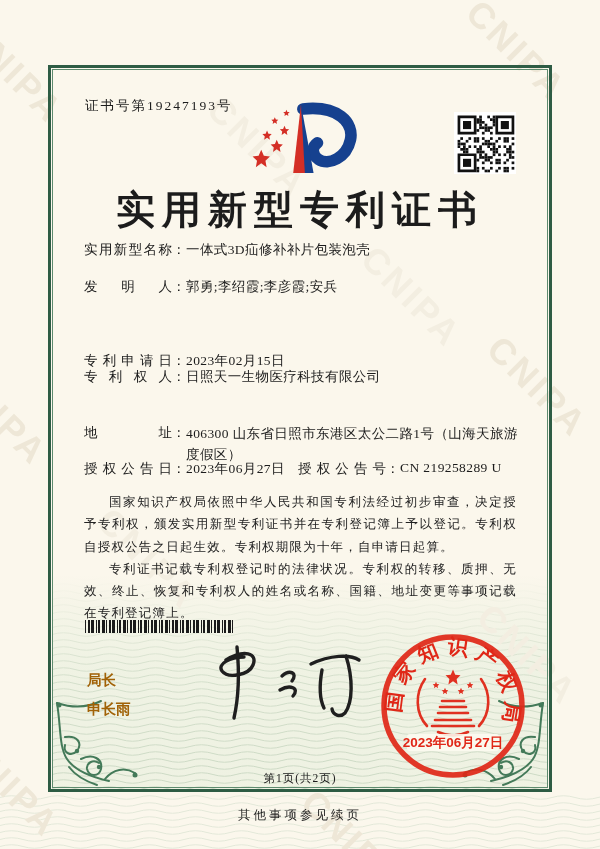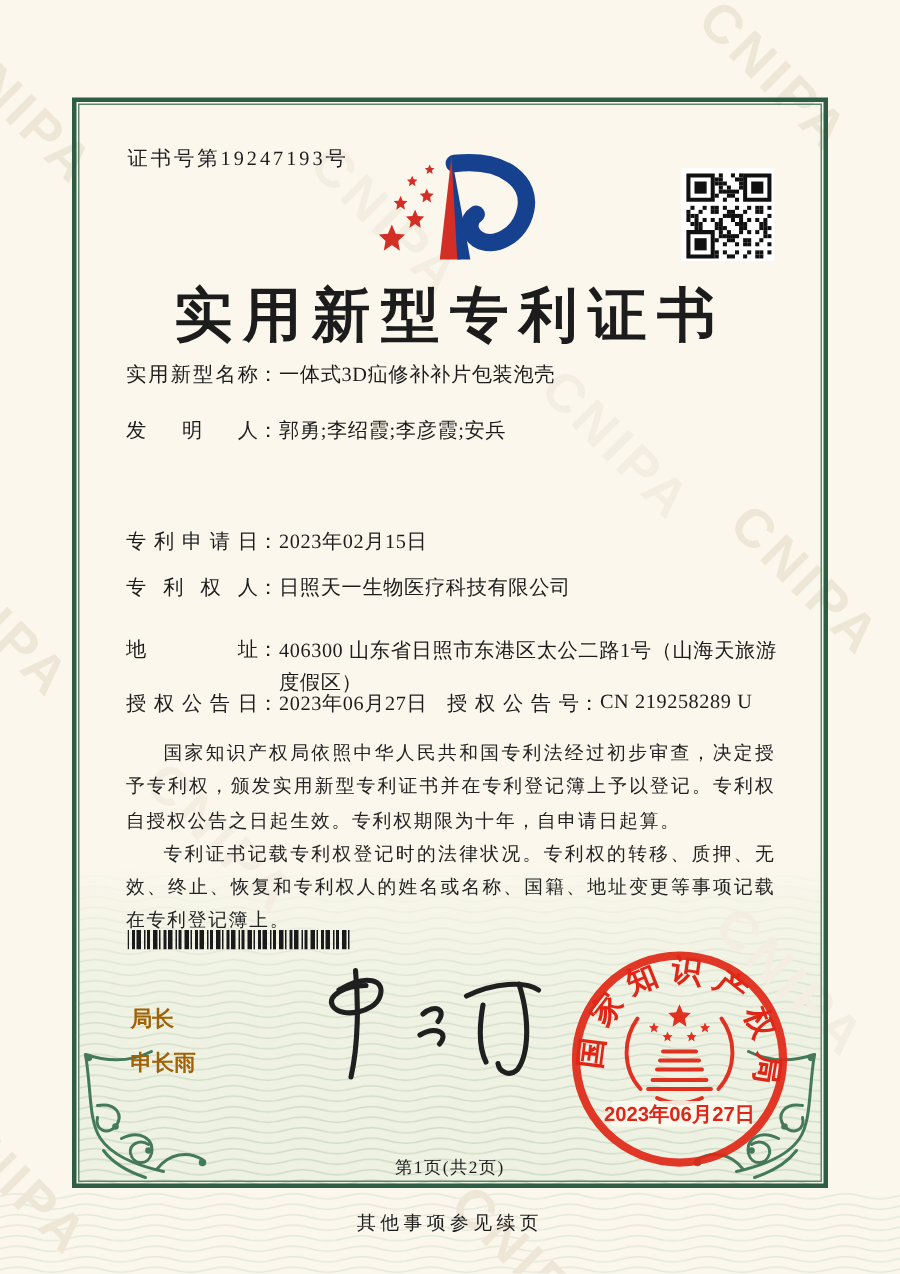--- a/index.html
+++ b/index.html
@@ -290,21 +290,21 @@
 
   <div class="row" style="top:241px;">
     <span class="lbl">实用新型名称</span><span class="colon">：</span><span class="val">一体式3D疝修补补片包装泡壳</span>
   </div>
   <div class="row" style="top:278px;">
     <span class="lbl">发明人</span><span class="colon">：</span><span class="val">郭勇;李绍霞;李彦霞;安兵</span>
   </div>
   <div class="row" style="top:352px;">
     <span class="lbl">专利申请日</span><span class="colon">：</span><span class="val">2023年02月15日</span>
   </div>
-  <div class="row" style="top:383px;">
+  <div class="row" style="top:368px;">
     <span class="lbl">专利权人</span><span class="colon">：</span><span class="val">日照天一生物医疗科技有限公司</span>
   </div>
   <div class="row" style="top:424px;">
     <span class="lbl">地址</span><span class="colon">：</span><span class="val wrap">406300 山东省日照市东港区太公二路1号（山海天旅游度假区）</span>
   </div>
   <div class="row" style="top:460px;">
     <span class="lbl">授权公告日</span><span class="colon">：</span><span class="val">2023年06月27日</span>
     <span class="grp2">
       <span class="lbl">授权公告号</span><span class="colon">：</span><span class="val">CN 219258289 U</span>
     </span>

